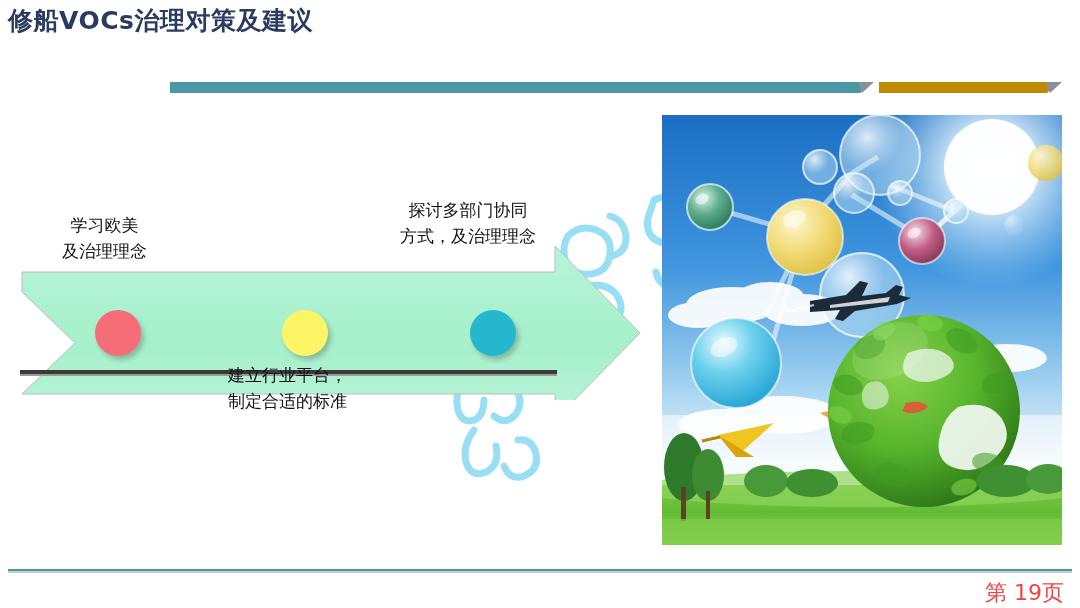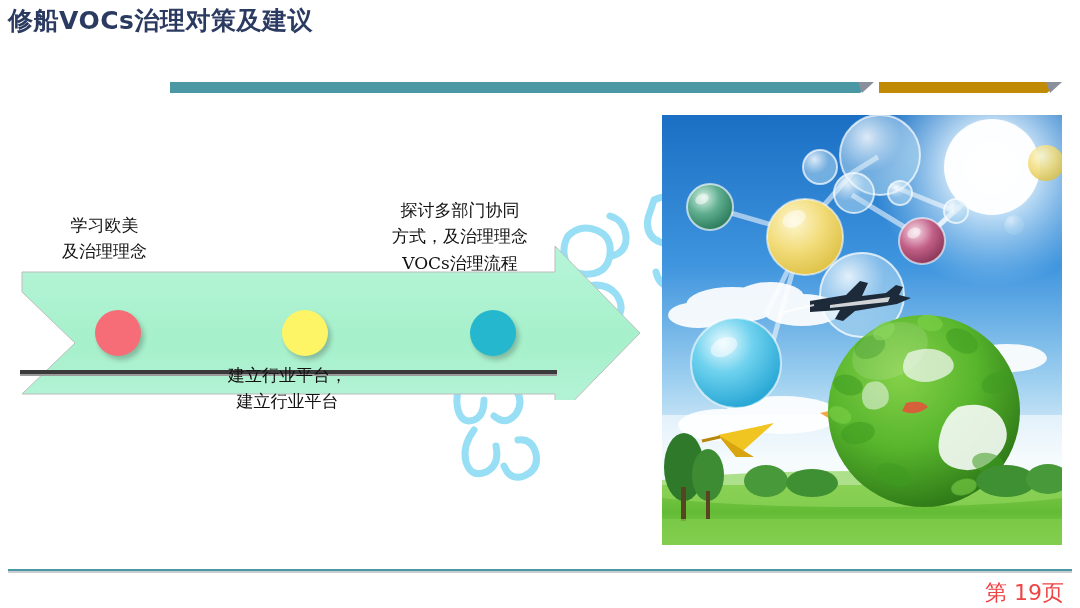--- a/index.html
+++ b/index.html
@@ -72,21 +72,21 @@
   #dot-yellow{left:282px;top:310px;width:46px;height:46px;background:#fdf566;}
   #dot-teal{left:470px;top:310px;width:46px;height:46px;background:#25b7ce;}
 
   .callout{
     position:absolute;
     font-family:"DejaVu Serif","Liberation Serif",serif;
     font-size:17px;color:#111111;line-height:1.55;text-align:center;
     white-space:nowrap;
   }
   #callout-left{left:62px;top:212px;}
-  #callout-right{left:392px;top:197px;}
+  #callout-right{left:400px;top:197px;}
   #callout-bottom{left:228px;top:362px;}
 
   
   #photo-frame{
     position:absolute;left:662px;top:115px;width:400px;height:430px;
     overflow:hidden;background:#1e7ad0;
     box-shadow:0 0 0 1px rgba(255,255,255,0);
   }
   #photo-svg{display:block;width:400px;height:430px;}
 
@@ -157,26 +157,25 @@
   <div class="node-dot" id="dot-teal"></div>
 
   <div class="callout" id="callout-left">
     <div>学习欧美</div>
     <div>及治理理念</div>
   </div>
 
   <div class="callout" id="callout-right">
     <div>探讨多部门协同</div>
     <div>方式，及治理理念</div>
-    <div>VOCs治理流程</div>
   </div>
 
   <div class="callout" id="callout-bottom">
     <div>建立行业平台，</div>
-    <div>建立行业平台</div>
+    <div>制定合适的标准</div>
   </div>
 
   <div id="photo-frame">
     <svg id="photo-svg" viewBox="0 0 400 430">
       <defs>
         <linearGradient id="sky" x1="0" y1="0" x2="0" y2="1">
           <stop offset="0%" stop-color="#1a6fc4"></stop>
           <stop offset="35%" stop-color="#3f95de"></stop>
           <stop offset="62%" stop-color="#9fd0f0"></stop>
           <stop offset="80%" stop-color="#eaf5fb"></stop>

